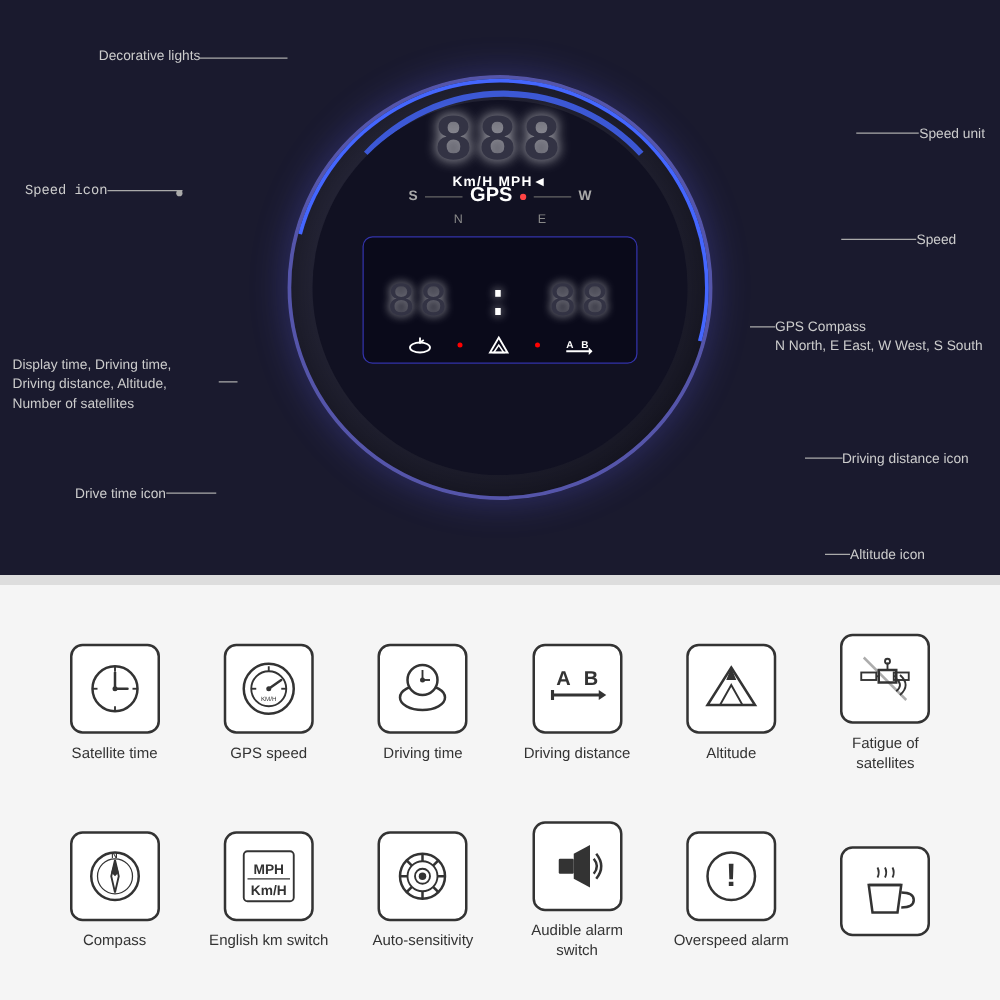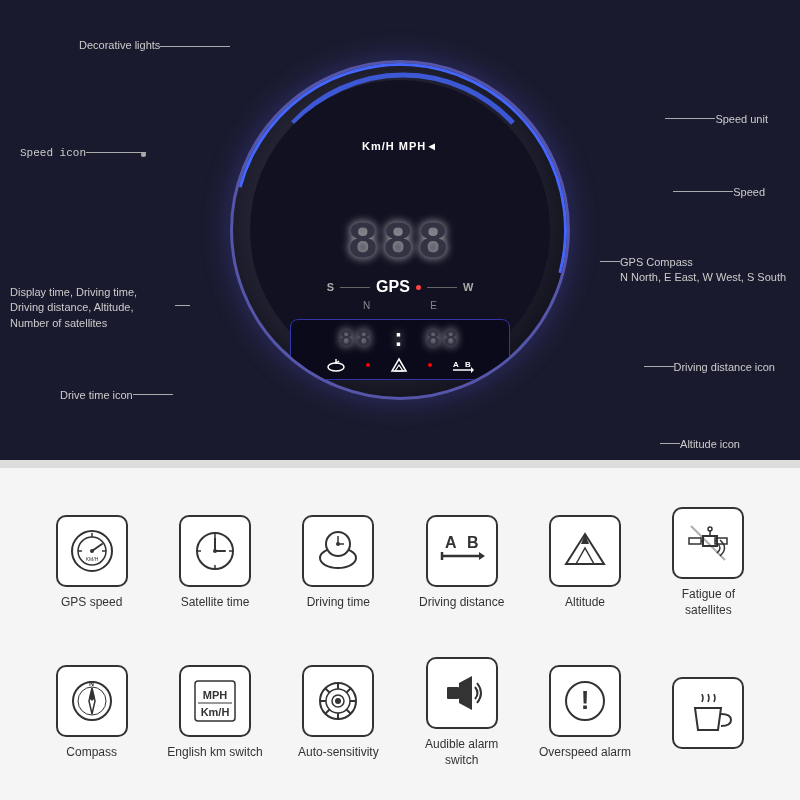--- a/index.html
+++ b/index.html
@@ -63,21 +63,21 @@
 
     .gauge-inner {
       width: 300px;
       height: 300px;
       border-radius: 50%;
       background: #111122;
       position: relative;
       display: flex;
       flex-direction: column;
       align-items: center;
-      justify-content: flex-end;
+      justify-content: flex-start;
     }
 
     
     .speed-unit-display {
       position: absolute;
       top: 60px;
       text-align: center;
       font-size: 11px;
       color: white;
       font-weight: bold;
@@ -91,25 +91,26 @@
       color: white;
       letter-spacing: 4px;
       text-shadow: 0 0 10px rgba(255,255,255,0.8);
       font-weight: bold;
       margin: 8px 0 4px 0;
       line-height: 1;
     }
 
     .seven-seg-small {
       font-family: 'Courier New', monospace;
-      font-size: 24px;
+      font-size: 38px;
       color: white;
       letter-spacing: 3px;
       text-shadow: 0 0 8px rgba(255,255,255,0.8);
-      font-weight: bold;
+      font-weight: normal;
+      margin-top: 25px;
     }
 
     
     .gps-row {
       display: flex;
       align-items: center;
       gap: 6px;
       font-size: 12px;
       color: white;
       font-weight: bold;
@@ -321,21 +322,21 @@
   <div class="annotation" style="top:285px; left:10px; width:165px; line-height:1.4;">
     <span>Display time, Driving time,<br>Driving distance, Altitude,<br>Number of satellites</span>
     <div style="position:absolute; right:-15px; top:20px; width:15px; height:1px; background:#aaa;"></div>
   </div>
 
   <div class="annotation" style="top:388px; left:60px;">
     <span>Drive time icon</span>
     <div style="position:absolute; right:-40px; top:6px; width:40px; height:1px; background:#aaa;"></div>
   </div>
 
-  <div class="annotation" style="top:100px; right:32px;margin-top:12px;">
+  <div class="annotation" style="top:100px; right:12px;">
     <span>Speed unit</span>
     <div style="position:absolute; left:-50px; top:6px; width:50px; height:1px; background:#aaa;"></div>
   </div>
 
   <div class="annotation" style="top:185px; right:35px;">
     <span>Speed</span>
     <div style="position:absolute; left:-60px; top:6px; width:60px; height:1px; background:#aaa;"></div>
   </div>
 
   <div class="annotation" style="top:255px; right:10px; width:170px; line-height:1.4;">
@@ -351,55 +352,55 @@
   <div class="annotation" style="top:400px; right:60px;margin-top:37px;">
     <span>Altitude icon</span>
     <div style="position:absolute; left:-20px; top:6px; width:20px; height:1px; background:#aaa;"></div>
   </div>
 
 </div>
 
 <div class="section-divider"></div>
 
 <div class="bottom-section">
-
-  <div class="icon-item">
-    <div class="icon-box">
-      <svg width="50" height="50" viewBox="0 0 50 50">
-        <circle cx="25" cy="25" r="20" fill="none" stroke="#333" stroke-width="2"></circle>
-        <circle cx="25" cy="25" r="14" fill="none" stroke="#333" stroke-width="1.5"></circle>
-
-        <line x1="25" y1="25" x2="35" y2="18" stroke="#333" stroke-width="2" stroke-linecap="round"></line>
-        <circle cx="25" cy="25" r="2" fill="#333"></circle>
-
-        <line x1="25" y1="7" x2="25" y2="11" stroke="#333" stroke-width="1.5"></line>
-        <line x1="39" y1="25" x2="35" y2="25" stroke="#333" stroke-width="1.5"></line>
-        <line x1="11" y1="25" x2="15" y2="25" stroke="#333" stroke-width="1.5"></line>
-
-        <text x="25" y="35" fill="#333" font-size="5" text-anchor="middle">KM/H</text>
-      </svg>
-    </div>
-    <span class="icon-label">GPS speed</span>
-  </div>
 
   <div class="icon-item">
     <div class="icon-box">
       <svg width="50" height="50" viewBox="0 0 50 50">
         <circle cx="25" cy="25" r="18" fill="none" stroke="#333" stroke-width="2"></circle>
         <line x1="25" y1="25" x2="25" y2="12" stroke="#333" stroke-width="2" stroke-linecap="round"></line>
         <line x1="25" y1="25" x2="35" y2="25" stroke="#333" stroke-width="2" stroke-linecap="round"></line>
         <circle cx="25" cy="25" r="2" fill="#333"></circle>
 
         <line x1="25" y1="7" x2="25" y2="11" stroke="#333" stroke-width="1.5"></line>
         <line x1="43" y1="25" x2="39" y2="25" stroke="#333" stroke-width="1.5"></line>
         <line x1="7" y1="25" x2="11" y2="25" stroke="#333" stroke-width="1.5"></line>
         <line x1="25" y1="43" x2="25" y2="39" stroke="#333" stroke-width="1.5"></line>
       </svg>
     </div>
     <span class="icon-label">Satellite time</span>
+  </div>
+
+  <div class="icon-item">
+    <div class="icon-box">
+      <svg width="50" height="50" viewBox="0 0 50 50">
+        <circle cx="25" cy="25" r="20" fill="none" stroke="#333" stroke-width="2"></circle>
+        <circle cx="25" cy="25" r="14" fill="none" stroke="#333" stroke-width="1.5"></circle>
+
+        <line x1="25" y1="25" x2="35" y2="18" stroke="#333" stroke-width="2" stroke-linecap="round"></line>
+        <circle cx="25" cy="25" r="2" fill="#333"></circle>
+
+        <line x1="25" y1="7" x2="25" y2="11" stroke="#333" stroke-width="1.5"></line>
+        <line x1="39" y1="25" x2="35" y2="25" stroke="#333" stroke-width="1.5"></line>
+        <line x1="11" y1="25" x2="15" y2="25" stroke="#333" stroke-width="1.5"></line>
+
+        <text x="25" y="35" fill="#333" font-size="5" text-anchor="middle">KM/H</text>
+      </svg>
+    </div>
+    <span class="icon-label">GPS speed</span>
   </div>
 
   <div class="icon-item">
     <div class="icon-box">
       <svg width="52" height="50" viewBox="0 0 52 50">
 
         <ellipse cx="26" cy="32" rx="18" ry="10" fill="none" stroke="#333" stroke-width="2"></ellipse>
 
         <circle cx="26" cy="18" r="12" fill="white" stroke="#333" stroke-width="2"></circle>
         <line x1="26" y1="18" x2="26" y2="10" stroke="#333" stroke-width="1.5"></line>

